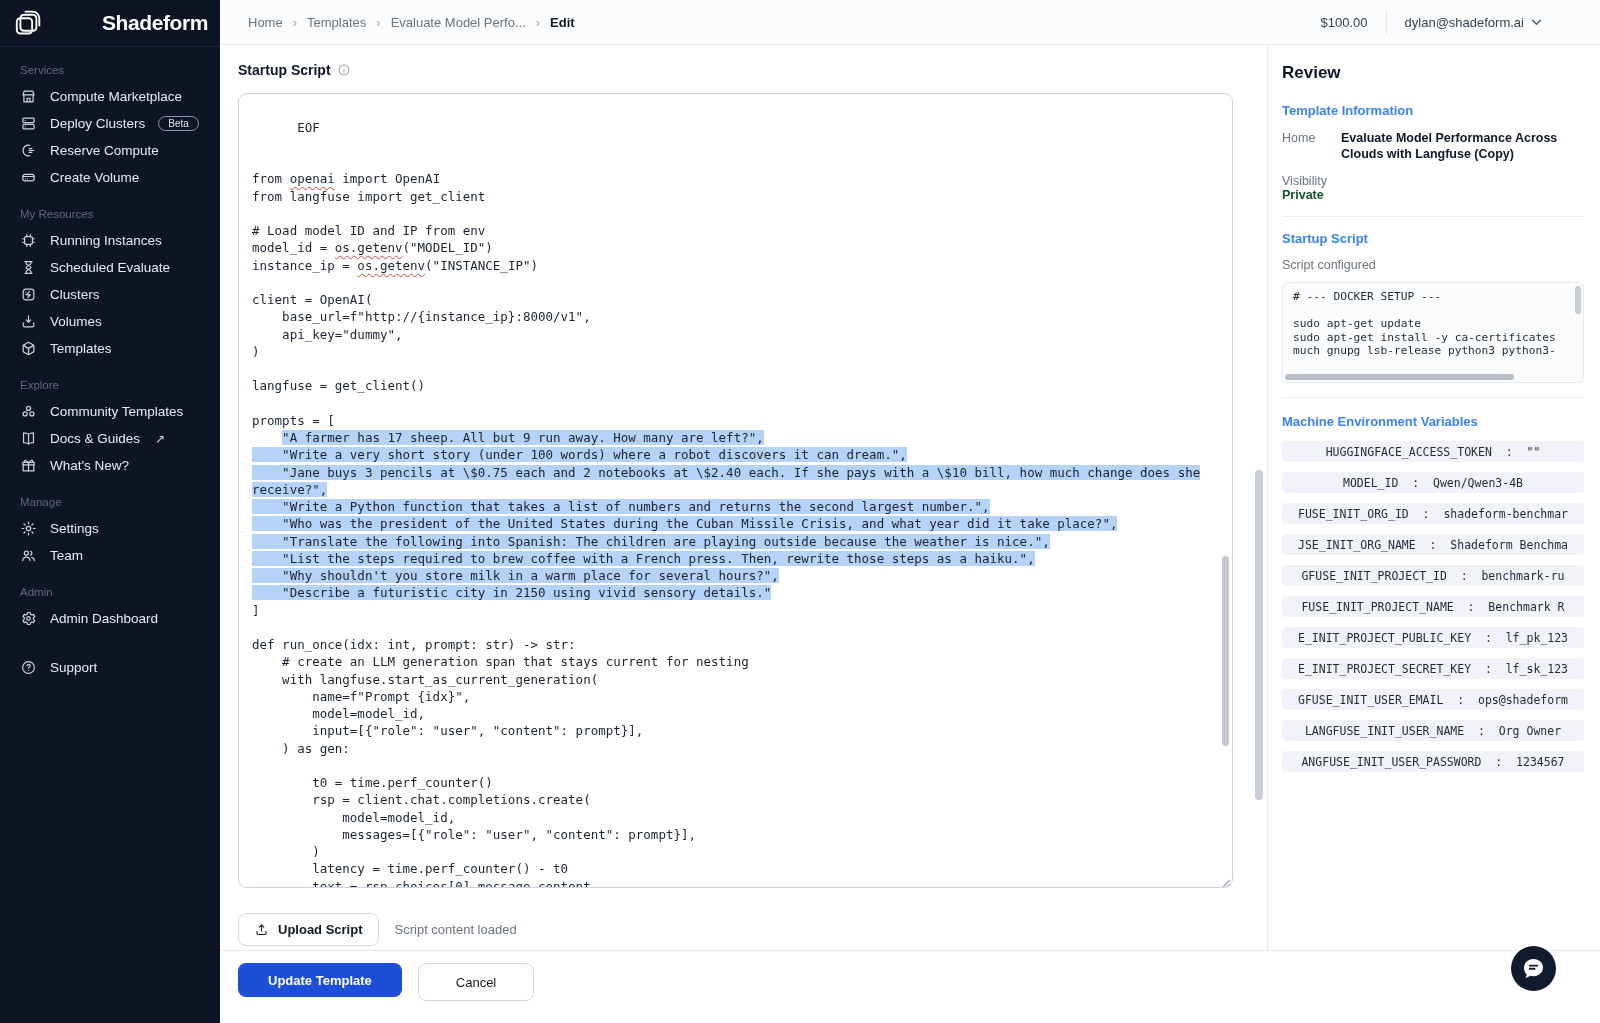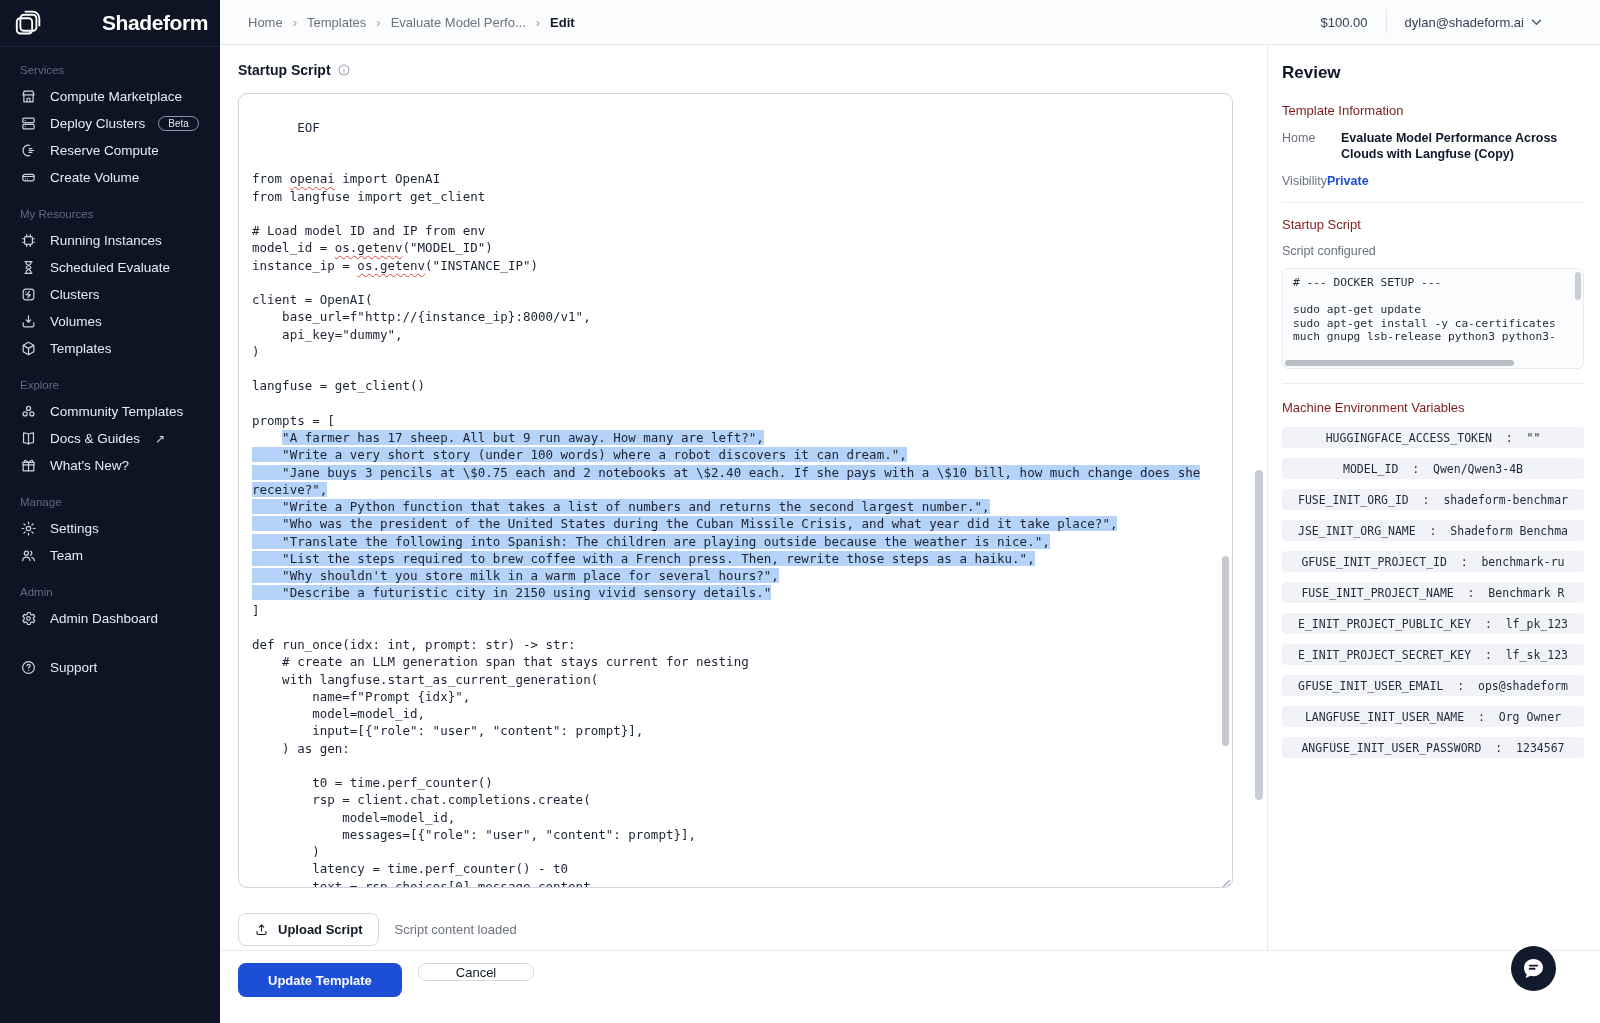--- a/index.html
+++ b/index.html
@@ -43,39 +43,39 @@
   .code-scrollbar{position:absolute;right:3px;top:462px;width:7px;height:190px;border-radius:4px;background:#c6c9ce;}
   .resize-grip{position:absolute;right:1px;bottom:1px;width:12px;height:12px;}
   .upload-row{position:absolute;left:18px;top:868px;display:flex;align-items:center;gap:16px;}
   .upload-btn{height:33px;padding:0 15px;border:1px solid #d4d9e0;border-radius:8px;background:#fff;display:flex;align-items:center;gap:9px;font-family:inherit;font-size:13px;font-weight:600;color:#111827;cursor:pointer;}
   .upload-btn svg{width:15px;height:15px;color:#111827;}
   .upload-status{font-size:13px;color:#6b7280;}
   .page-scrollbar{position:absolute;left:1255px;top:470px;width:8px;height:330px;border-radius:4px;background:#c9cdd5;}
   
   .review-panel{position:absolute;right:0;top:45px;width:333px;bottom:73px;background:#ffffff;border-left:1px solid #e7eaf0;box-sizing:border-box;padding:16px 16px 0 14px;overflow:hidden;}
   .review-title{font-size:17px;font-weight:700;color:#0f172a;margin:2px 0 20px;}
-  .panel-h{font-size:13px;font-weight:400;color:#7f1d1d;margin:0 0 12px;}
+  .panel-h{font-size:13px;font-weight:700;color:#3b82f6;margin:0 0 12px;}
   .name-row{display:flex;font-size:12.5px;line-height:16px;margin-bottom:12px;}
   .name-row .lbl{flex:0 0 59px;color:#6b7280;}
   .name-row .val{flex:1;color:#0f172a;font-weight:600;}
-  .kv{display:flex;font-size:12.5px;margin-bottom:4px;}
+  .kv{display:flex;font-size:12.5px;margin-bottom:4px;flex-direction:column;}
   .kv .lbl{color:#6b7280;}
-  .kv .val{color:#1d4ed8;font-weight:600;}
+  .kv .val{color:#14532d;font-weight:600;}
   .hr{border:none;border-top:1px solid #e9ecf1;margin:14px 0;}
   .muted{font-size:12.5px;color:#6b7280;margin:8px 0 10px;}
   .preview-box{position:relative;border:1px solid #e7eaf0;border-radius:6px;background:#fbfcfe;height:85px;overflow:hidden;padding:7px 10px;box-sizing:content-box;}
   .preview-box pre{margin:0;font-family:"DejaVu Sans Mono",monospace;font-size:11.2px;line-height:13.6px;color:#1f2937;white-space:pre;}
   .pv-vscroll{position:absolute;right:2px;top:3px;width:6px;height:28px;background:#c9cdd5;border-radius:3px;}
   .pv-hscroll{position:absolute;left:2px;bottom:2px;height:6px;width:229px;background:#b9bec7;border-radius:3px;}
   .env-heading{margin-top:16px;}
   .pill{height:21px;margin-bottom:10px;background:#f1f3f8;border-radius:4px;display:flex;align-items:center;justify-content:center;font-family:"DejaVu Sans Mono",monospace;font-size:11.5px;color:#1f2937;white-space:pre;overflow:hidden;}
   
   .footer{position:absolute;left:220px;right:0;bottom:0;height:73px;background:#ffffff;border-top:1px solid #e7eaf0;display:flex;align-items:flex-start;gap:16px;padding:12px 0 0 18px;box-sizing:border-box;}
   .btn-primary{height:34px;padding:0 30px;border:none;border-radius:8px;background:#1d4ed8;color:#ffffff;font-family:inherit;font-size:13px;font-weight:600;cursor:pointer;}
-  .btn-secondary{height:18px;padding:0 37px;border:1px solid #d4d9e0;border-radius:8px;background:#ffffff;color:#111827;font-family:inherit;font-size:13px;font-weight:500;cursor:pointer;}
+  .btn-secondary{height:38px;padding:0 37px;border:1px solid #d4d9e0;border-radius:8px;background:#ffffff;color:#111827;font-family:inherit;font-size:13px;font-weight:500;cursor:pointer;}
   .chat-fab{position:absolute;right:44px;bottom:32px;width:45px;height:45px;border-radius:50%;background:#121a2e;border:none;cursor:pointer;display:flex;align-items:center;justify-content:center;padding:0;}
   .chat-fab svg{width:27px;height:27px;display:block;}
 </style>
 </head>
 <body>
 
 <aside class="sidebar">
   <div class="logo-row">
     <span class="logo-mark">
       <svg viewBox="0 0 24 24" fill="none" stroke="#ffffff" stroke-width="1.4" stroke-linejoin="round">

